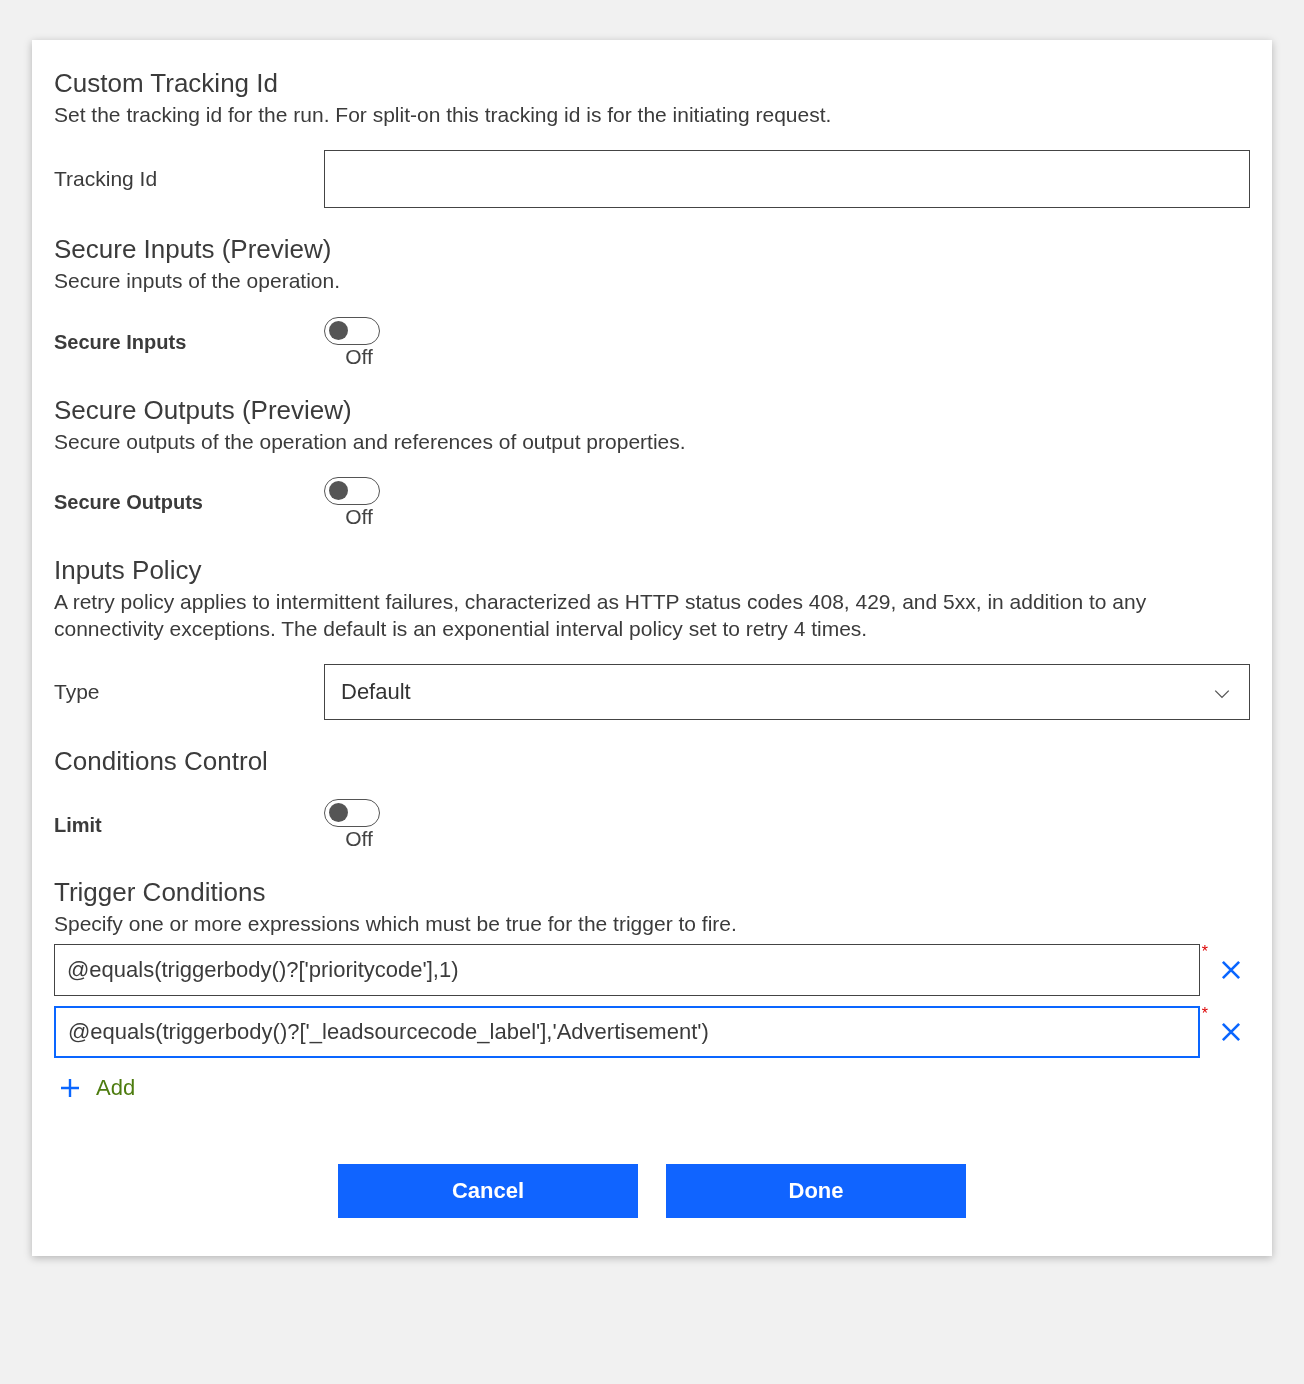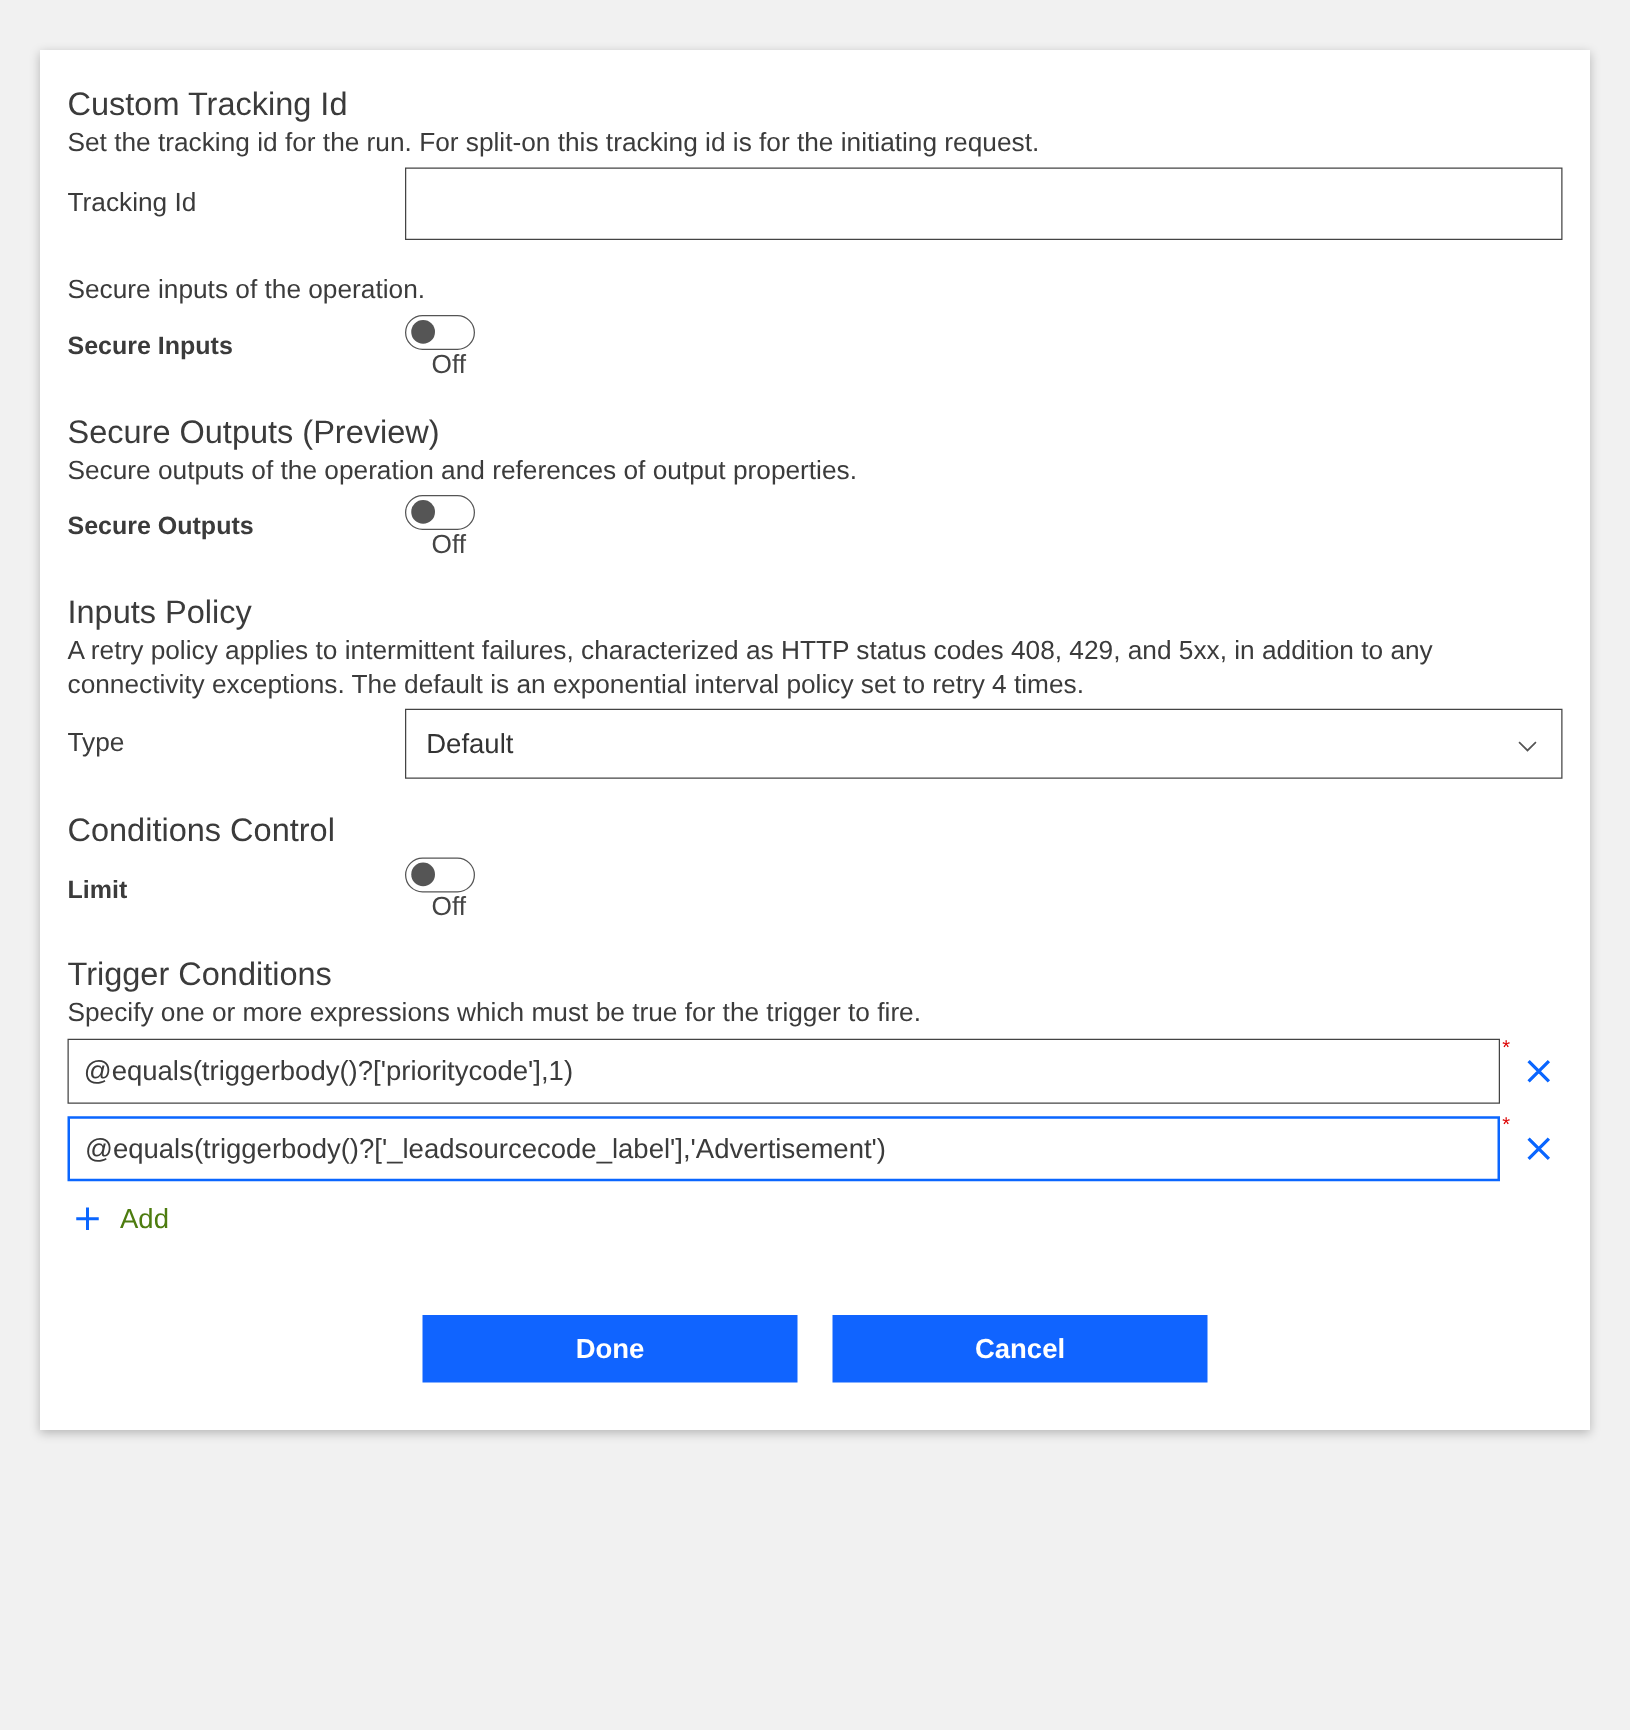--- a/index.html
+++ b/index.html
@@ -36,21 +36,21 @@
   }
   .section-desc {
     font-size: 21px;
     color: #3b3b3b;
     line-height: 1.3;
     margin-bottom: 6px;
   }
   .field-row {
     display: flex;
     align-items: center;
-    margin-top: 6px;
+    margin-top: 22px;
   }
   .field-label {
     width: 270px;
     font-size: 21px;
     color: #3b3b3b;
   }
   .field-label.bold {
     font-weight: 600;
     font-size: 20px;
   }
@@ -190,20 +190,21 @@
     <div class="section">
       <div class="section-title">Custom Tracking Id</div>
       <div class="section-desc">Set the tracking id for the run. For split-on this tracking id is for the initiating request.</div>
       <div class="field-row">
         <div class="field-label">Tracking Id</div>
         <input class="text-input" type="text" value="" style="">
       </div>
     </div>
 
     <div class="section">
+      <div class="section-title">Secure Inputs (Preview)</div>
       <div class="section-desc">Secure inputs of the operation.</div>
       <div class="field-row">
         <div class="field-label bold">Secure Inputs</div>
         <div class="toggle">
           <div class="toggle-track">
             <div class="toggle-knob"></div>
           </div>
           <span class="toggle-label">Off</span>
         </div>
       </div>
@@ -280,18 +281,18 @@
         <span class="add-icon">
           <svg viewBox="0 0 16 16" width="24" height="24">
               <path d="M8 2 L8 14 M2 8 L14 8" stroke="#0a66ff" stroke-width="1.6"></path>
             </svg>
         </span>
         <span class="add-label">Add</span>
       </div>
     </div>
 
     <div class="dialog-footer">
+      <button class="footer-btn">Cancel</button>
       <button class="footer-btn">Done</button>
-      <button class="footer-btn">Cancel</button>
     </div>
 
   </div>
 </div>
 
 </body></html>

